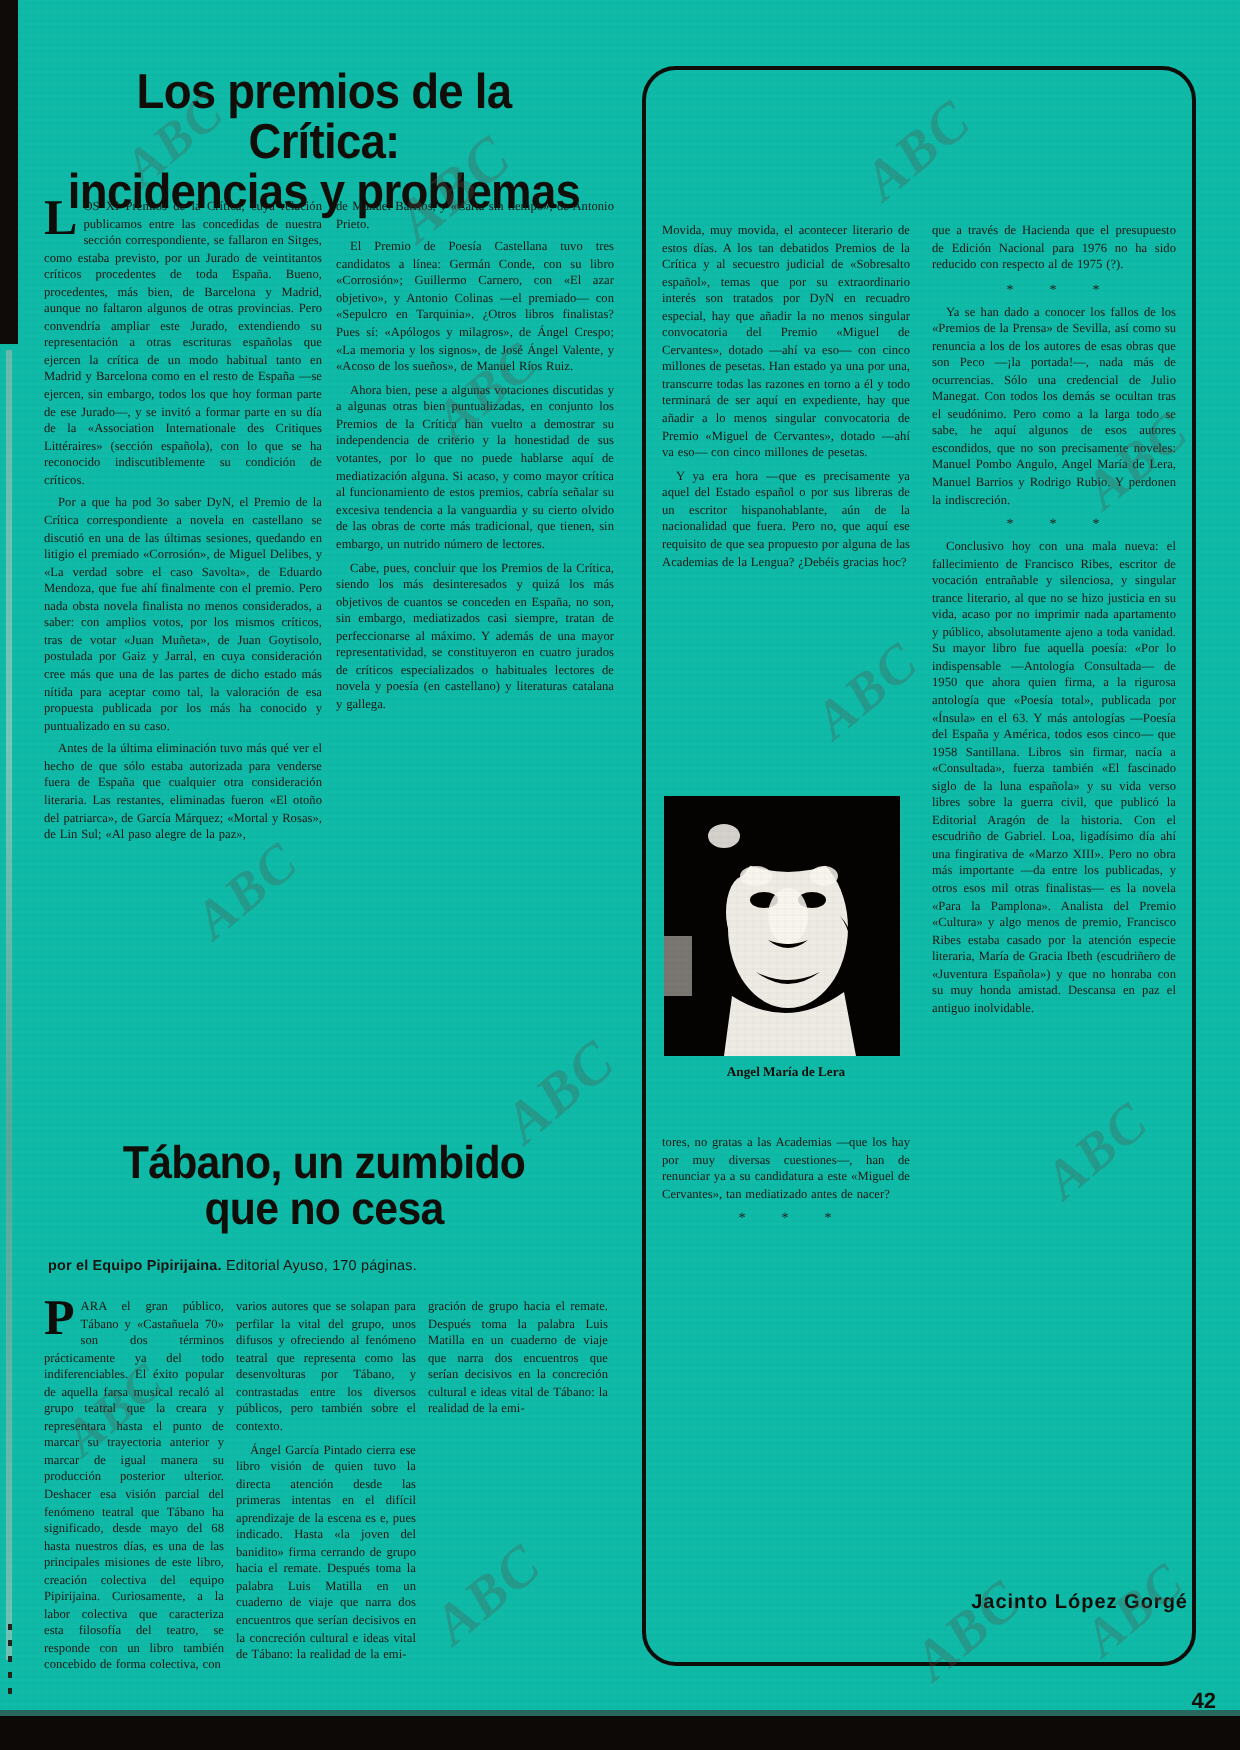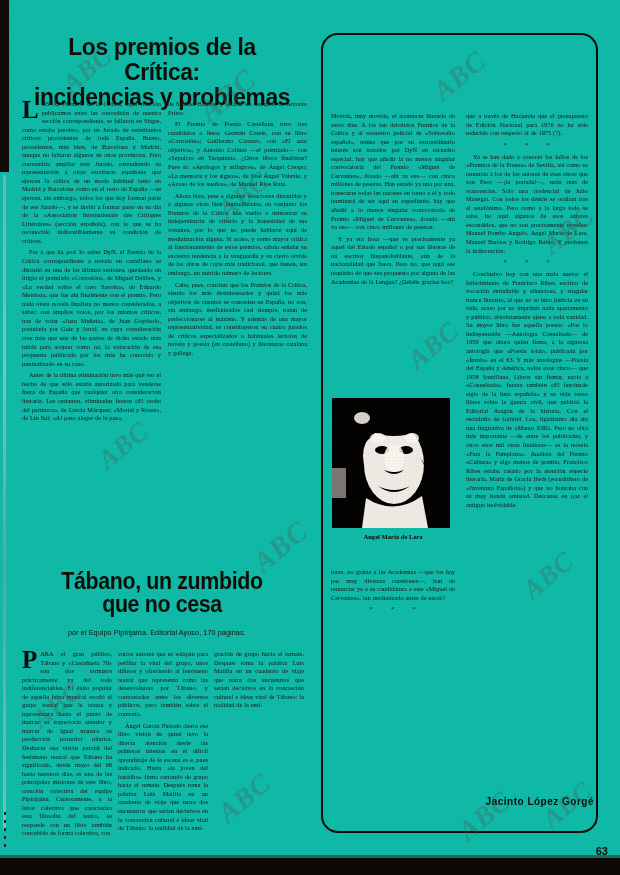--- a/index.html
+++ b/index.html
@@ -77,21 +77,21 @@
     font-size:23px;
   }
   #h-sub .l2{display:block;}
 
   .byline{
     position:absolute;left:24px;top:628px;width:278px;
     font-family:"Liberation Sans", sans-serif;
     font-size:7.2px;color:#1b1814;
     letter-spacing:.1px;
   }
-  .byline b{font-weight:normal;margin-left:44px;}
+  .byline b{font-weight:bold;}
   .byline span.reg{font-weight:normal;}
 
   
   .col{
     position:absolute;
     font-family:"Liberation Serif", serif;
     font-size:6.3px;
     line-height:8.55px;
     text-align:justify;
     color:#1e1b17;
@@ -331,15 +331,15 @@
   <div class="wm" style="left:455px;top:800px;font-size:28px;transform:rotate(-40deg);">
     <span>ABC</span>
   </div>
   <div class="wm" style="left:540px;top:790px;font-size:26px;transform:rotate(-40deg);">
     <span>ABC</span>
   </div>
 
   <div id="grain"></div>
 
   <div class="bottom-bar"></div>
-  <div id="pageno">63</div>
+  <div id="pageno">42</div>
 
 </div>
 
 </body></html>

